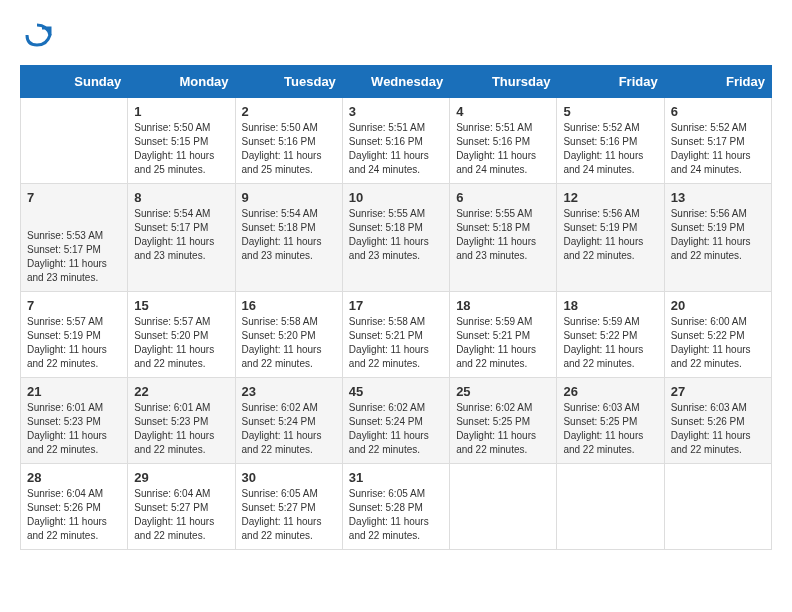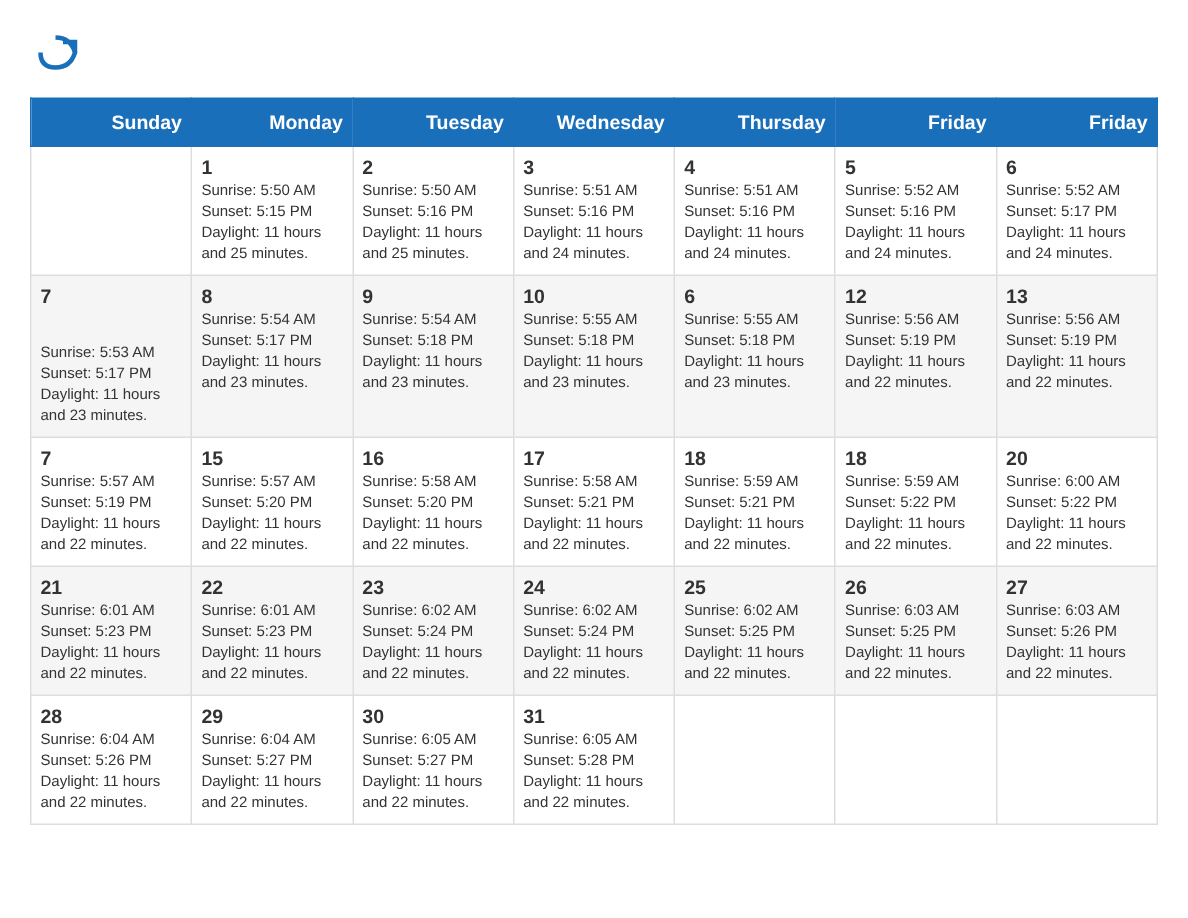--- a/index.html
+++ b/index.html
@@ -268,21 +268,21 @@
 Sunset: 5:23 PM
 Daylight: 11 hours and 22 minutes.</div>
         </td>
         <td>
           <span class="day-num">23</span>
           <div class="day-info" style="white-space: pre-line;">Sunrise: 6:02 AM
 Sunset: 5:24 PM
 Daylight: 11 hours and 22 minutes.</div>
         </td>
         <td>
-          <span class="day-num">24</span>
+          <span class="day-num">45</span>
           <div class="day-info" style="white-space: pre-line;">Sunrise: 6:02 AM
 Sunset: 5:24 PM
 Daylight: 11 hours and 22 minutes.</div>
         </td>
         <td>
           <span class="day-num">25</span>
           <div class="day-info" style="white-space: pre-line;">Sunrise: 6:02 AM
 Sunset: 5:25 PM
 Daylight: 11 hours and 22 minutes.</div>
         </td>

